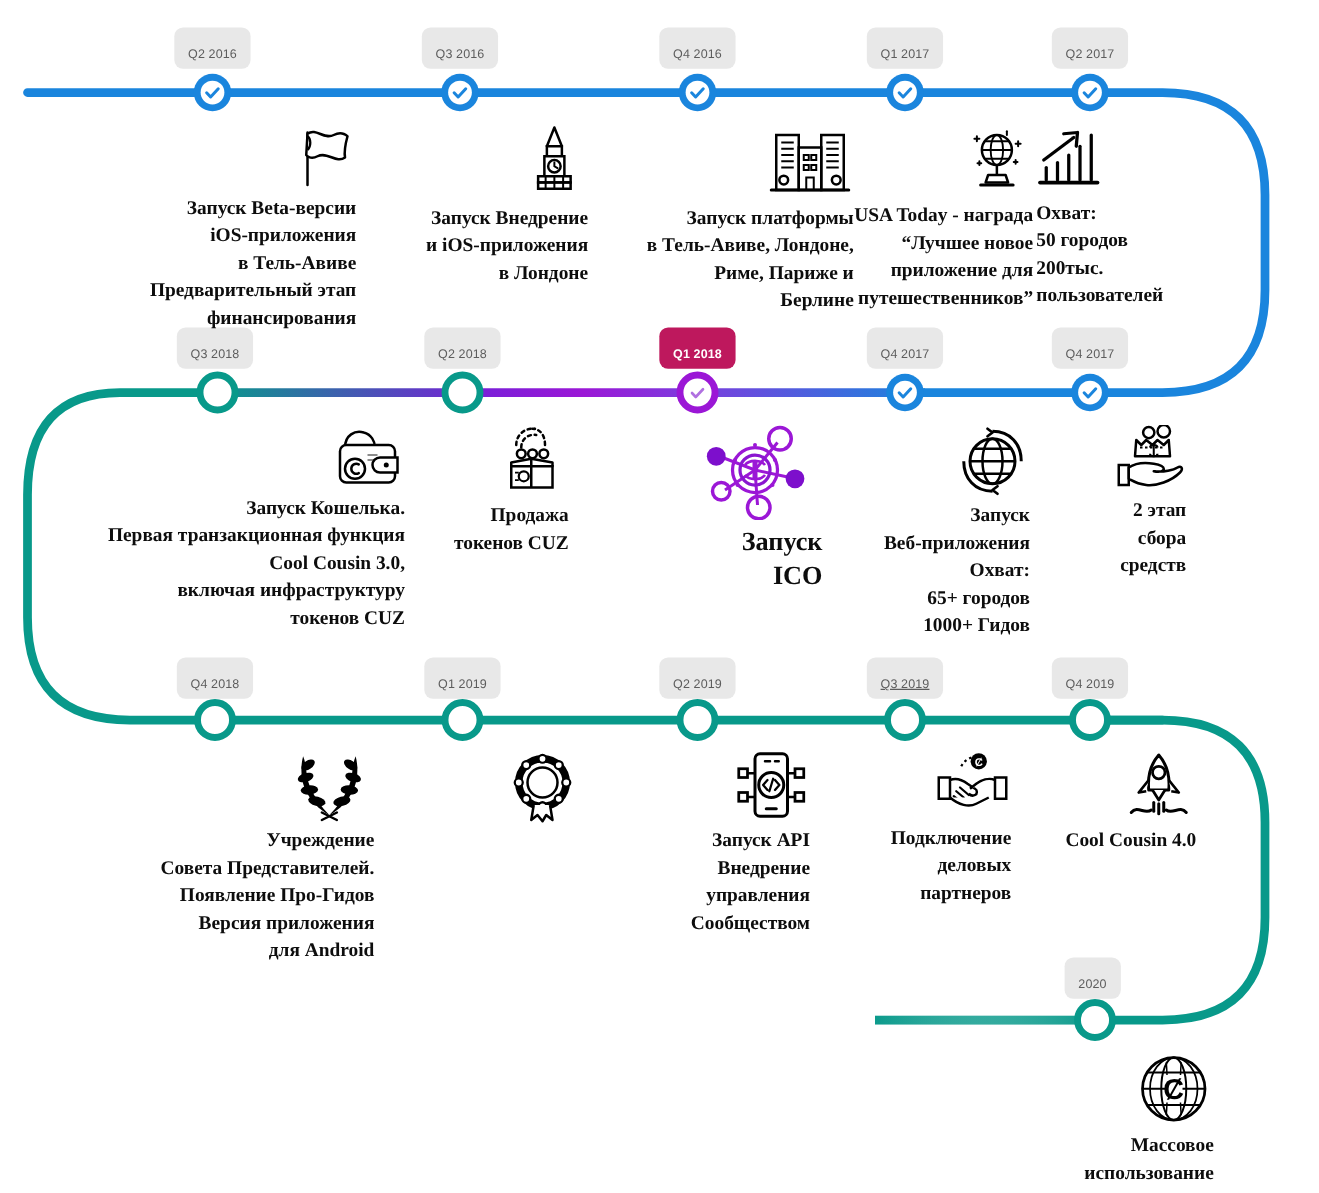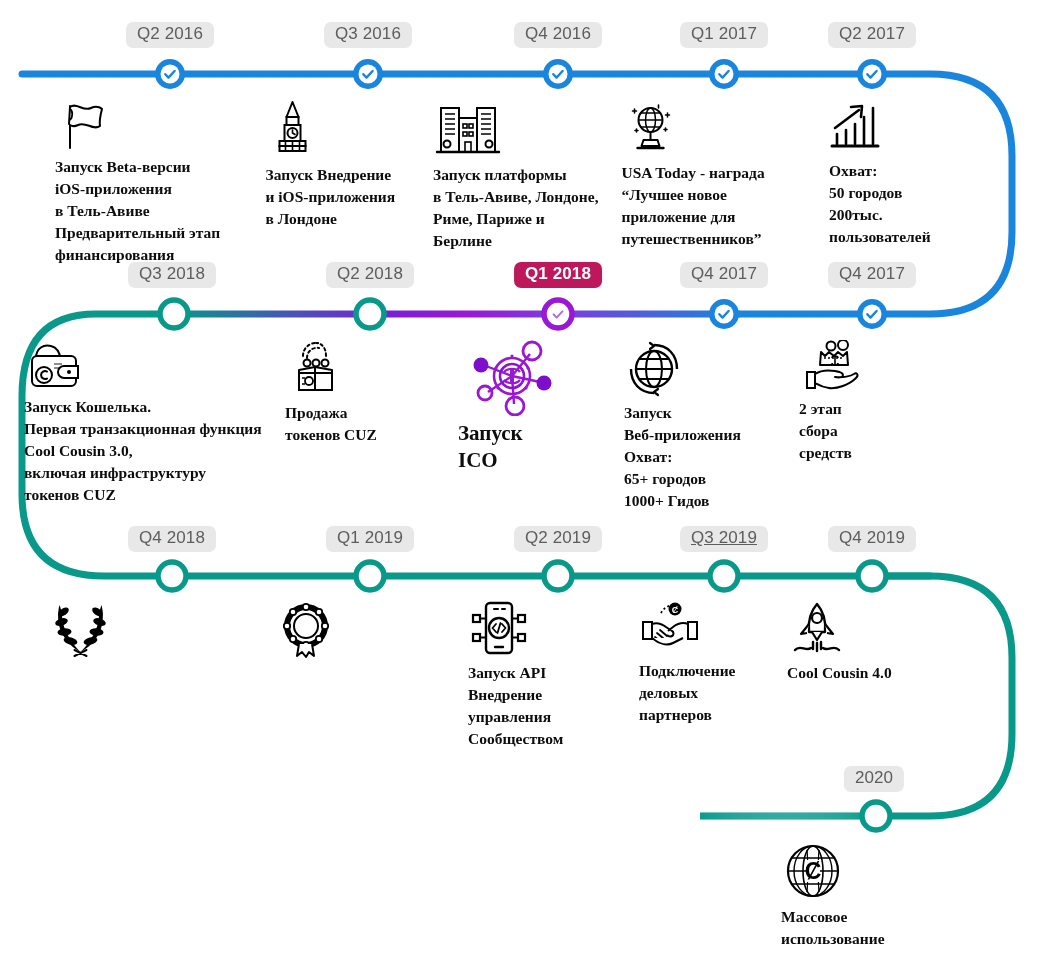--- a/index.html
+++ b/index.html
@@ -12,34 +12,34 @@
   
   #lines{position:absolute;left:0;top:0;width:1055px;height:954px;pointer-events:none;}
 
   
   .badge{
     position:absolute;
     transform:translateX(-50%);
     background:#e8e8e8;
     color:#5d5d5d;
     font-family:"Liberation Sans", sans-serif;
-    font-size:17px;
+    font-size:10px;
     letter-spacing:.1px;
-    padding:3px 11px 6px 11px;
+    padding:17px 11px 6px 11px;
     border-radius:7px;
     white-space:nowrap;
     line-height:1;
   }
   .badge.active{background:#be185d;color:#ffffff;font-weight:bold;}
 
   
   .item{
     position:absolute;
     transform:translateX(-50%);
-    text-align:left;
+    text-align:right;
     color:#111111;
   }
   .item .ic{
     display:block;
     margin:0 auto 4px auto;
     line-height:0;
   }
   .item .cap{
     font-family:"Liberation Serif", serif;
     font-weight:bold;
@@ -399,20 +399,25 @@
           <ellipse cx="20" cy="32" rx="7" ry="3.7" transform="rotate(-4 20 32)"></ellipse>
           <ellipse cx="26" cy="41" rx="7" ry="3.7" transform="rotate(14 26 41)"></ellipse>
           <ellipse cx="53" cy="12" rx="6" ry="3.5" transform="rotate(35 53 12)"></ellipse>
           <ellipse cx="55" cy="22" rx="6.5" ry="3.5" transform="rotate(18 55 22)"></ellipse>
           <ellipse cx="52" cy="32" rx="7" ry="3.7" transform="rotate(4 52 32)"></ellipse>
           <ellipse cx="46" cy="41" rx="7" ry="3.7" transform="rotate(-14 46 41)"></ellipse>
         </g>
         <path d="M30,50 l12,6 M42,50 l-12,6" stroke="#000" stroke-width="2" stroke-linecap="round"></path>
       </svg>
     </span>
+    <div class="cap">Учреждение
+Совета Представителей.
+Появление Про-Гидов
+Версия приложения
+для Android</div>
   </div>
 
   <div class="item" style="left:370px;top:600px;width:190px;">
     <span class="ic">
       <svg width="62" height="60" viewBox="0 0 62 60">
         <circle cx="31" cy="26" r="19" fill="none" stroke="#000" stroke-width="6"></circle>
         <circle cx="31" cy="26" r="12" fill="#fff"></circle>
         <circle cx="31" cy="26" r="12" fill="none" stroke="#000" stroke-width="2"></circle>
         <g fill="#fff" stroke="#000" stroke-width="1.8">
           <circle cx="31" cy="7" r="3.2"></circle>

